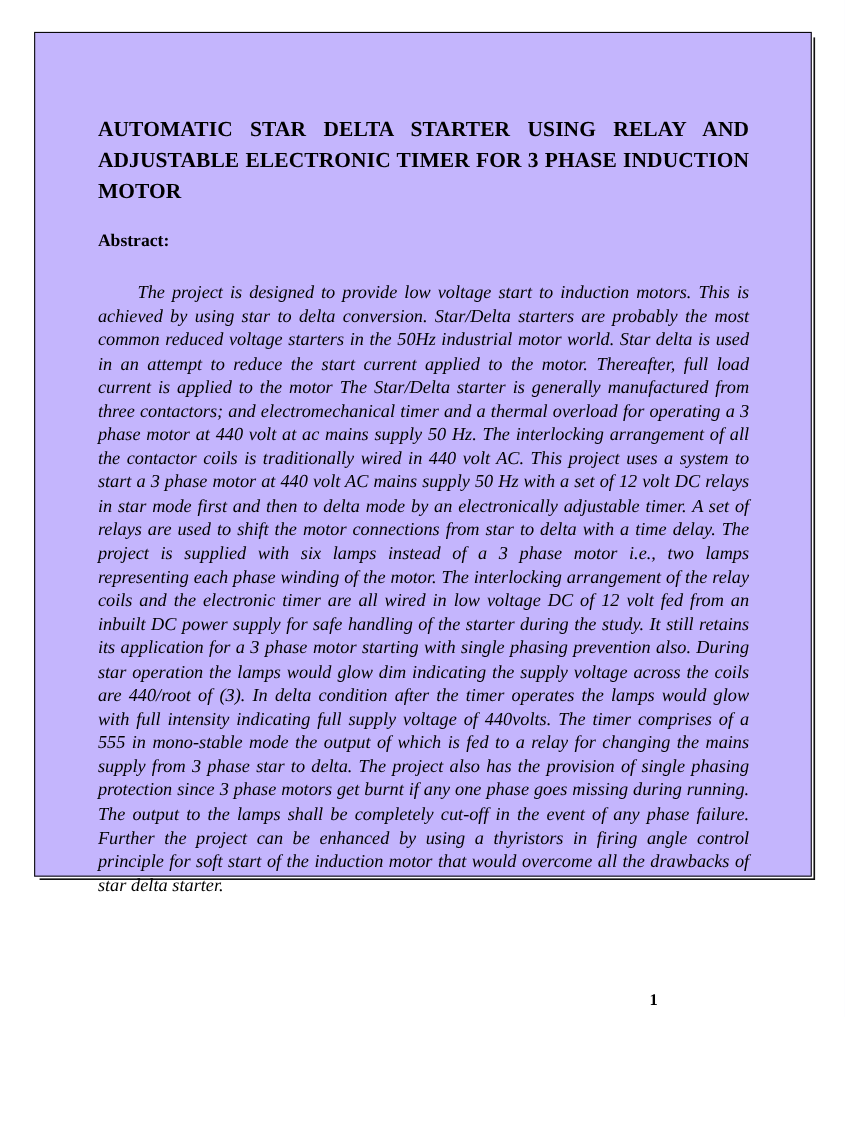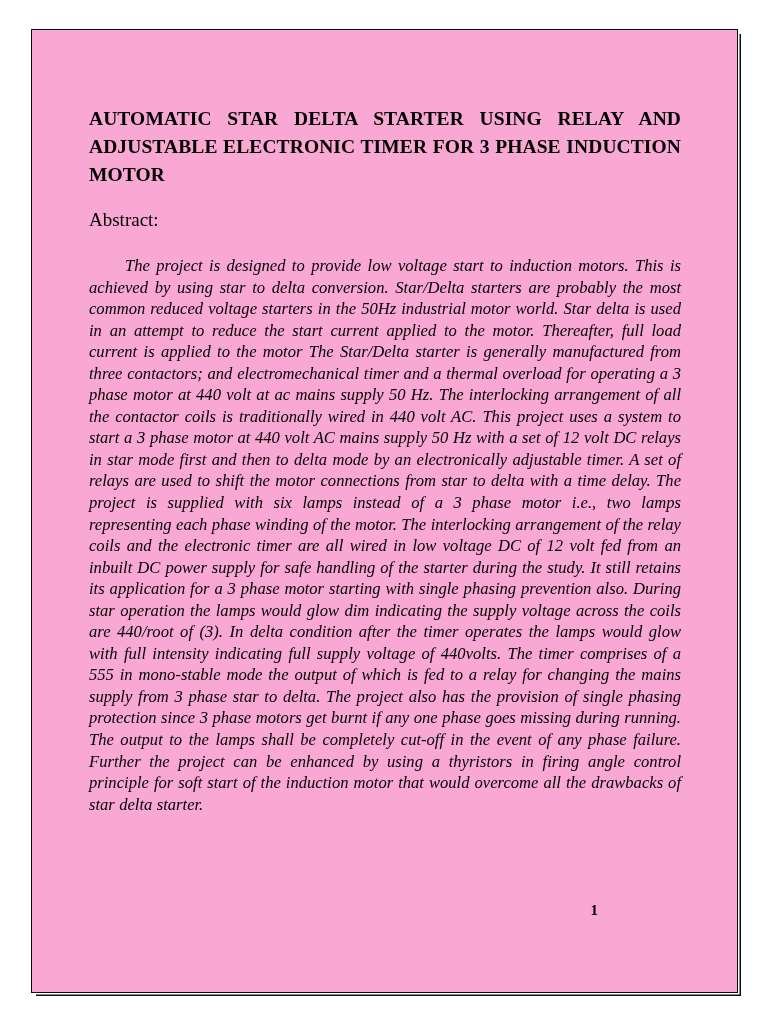--- a/index.html
+++ b/index.html
@@ -13,22 +13,22 @@
     font-family: "Liberation Serif", "DejaVu Serif", serif;
     color: #000000;
     overflow: hidden;
   }
 
   .page-sheet {
     position: absolute;
     left: 31px;
     top: 29px;
     width: 707px;
-    height: 964px;
-    background: #f9a8d4;
+    height: 768px;
+    background: #c4b5fd;
     border: 1.5px solid #0a0a0a;
     box-sizing: border-box;
     box-shadow: 2.5px 2.5px 0 -1px #ffffff, 4px 4px 0 -1px #111111;
   }
 
   .page-content {
     position: absolute;
     left: 57px;
     top: 75px;
     width: 592px;
@@ -40,22 +40,22 @@
     font-weight: bold;
     line-height: 28px;
     text-align: justify;
     text-align-last: left;
     letter-spacing: 0.1px;
     margin: 0 0 0 0;
     text-transform: uppercase;
   }
 
   .section-heading {
-    font-size: 19px;
-    font-weight: normal;
+    font-size: 16px;
+    font-weight: bold;
     line-height: 26px;
     margin: 18px 0 0 0;
     text-align: left;
   }
 
   .body-paragraph {
     font-size: 16.6px;
     line-height: 21.55px;
     text-align: justify;
     text-indent: 36px;

